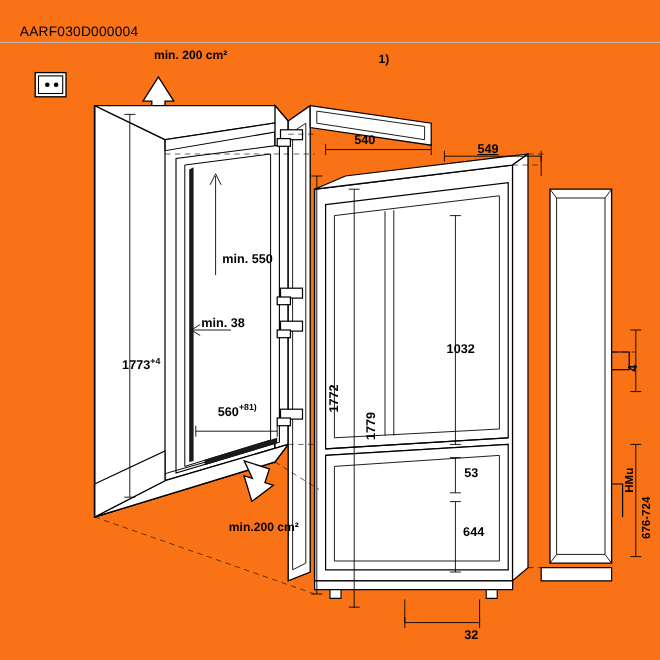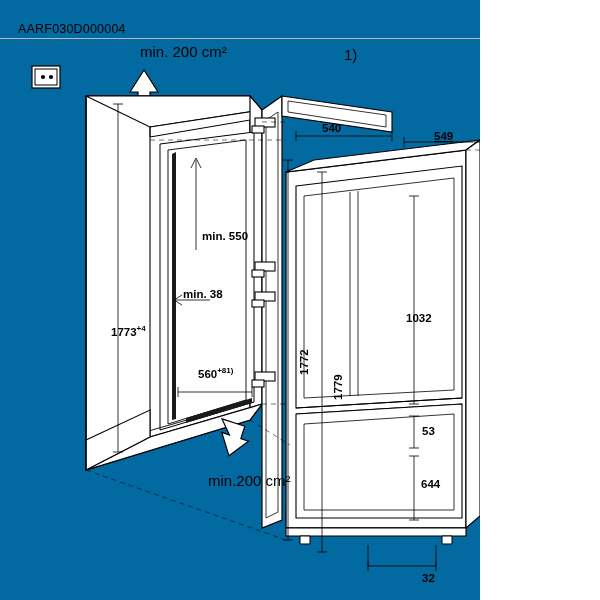--- a/index.html
+++ b/index.html
@@ -1,23 +1,23 @@
 <!DOCTYPE html>
 <html><head>
 <meta charset="utf-8">
 <style>
   html,body{margin:0;padding:0;background:#ffffff;}
   body{width:600px;height:600px;font-family:"Liberation Sans",sans-serif;color:#000;}
-  #stage{position:relative;width:480px;height:600px;overflow:hidden;background:#0369a1;}
+  #stage{position:relative;width:600px;height:600px;overflow:hidden;background:#f97316;}
   .code{position:absolute;left:18px;top:22px;font-size:12.5px;letter-spacing:.2px;}
   .hr{position:absolute;left:0;top:38px;width:600px;height:1px;background:#b9b9b9;}
   svg{position:absolute;left:0;top:0;}
   .lbl{position:absolute;font-size:11.5px;font-weight:bold;white-space:nowrap;}
   .lbl.sm{font-size:10.5px;}
-  .note{position:absolute;font-size:15px;font-weight:normal;line-height:15px;white-space:nowrap;text-align:right;}
+  .note{position:absolute;font-size:11px;font-weight:bold;line-height:15px;white-space:nowrap;text-align:right;}
   .sup{font-size:8px;vertical-align:super;}
   .rot{transform-origin:0 0;}
 </style>
 </head>
 <body>
 
 <div id="stage">
 
   <div class="code">AARF030D000004</div>
   <div class="hr"></div>

